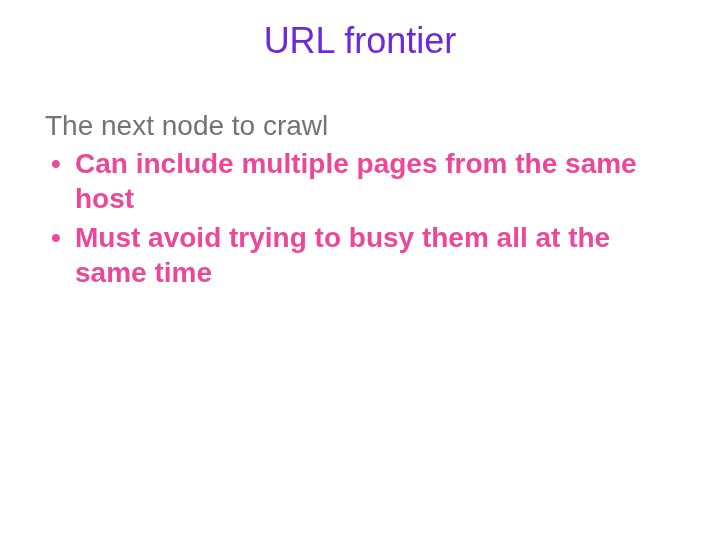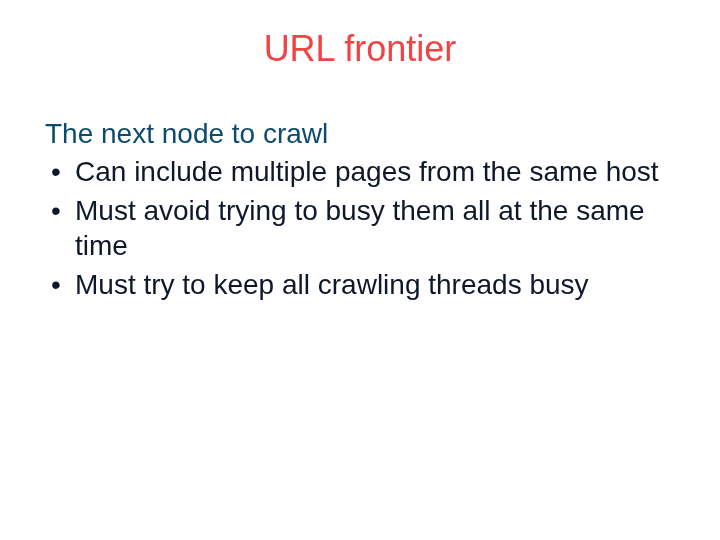--- a/index.html
+++ b/index.html
@@ -14,40 +14,39 @@
       font-family: Arial, Helvetica, sans-serif;
       position: relative;
       overflow: hidden;
     }
     .slide {
       width: 100%;
       height: 100%;
       padding: 20px 45px;
     }
     .title {
-      color: #ef4444;
+      color: #6d28d9;
       font-size: 36px;
       font-weight: normal;
       text-align: center;
-      margin-top: 8px;
       margin-bottom: 48px;
     }
     .subtitle {
-      color: #0c4a6e;
+      color: #737373;
       font-size: 28px;
       font-weight: normal;
       margin-bottom: 4px;
     }
     .bullet-list {
       list-style: none;
     }
     .bullet-item {
-      color: #0f172a;
+      color: #ec4899;
       font-size: 28px;
-      font-weight: normal;
+      font-weight: bold;
       line-height: 1.25;
       position: relative;
       padding-left: 30px;
       margin-bottom: 4px;
     }
     .bullet-item::before {
       content: "•";
       position: absolute;
       left: 6px;
       top: 0;
@@ -55,15 +54,14 @@
   </style>
 </head>
 <body>
 
 <div class="slide">
   <h1 class="title">URL frontier</h1>
   <p class="subtitle">The next node to crawl</p>
   <ul class="bullet-list">
     <li class="bullet-item">Can include multiple pages from the same host</li>
     <li class="bullet-item">Must avoid trying to busy them all at the same time</li>
-    <li class="bullet-item">Must try to keep all crawling threads busy</li>
   </ul>
 </div>
 
 </body></html>

